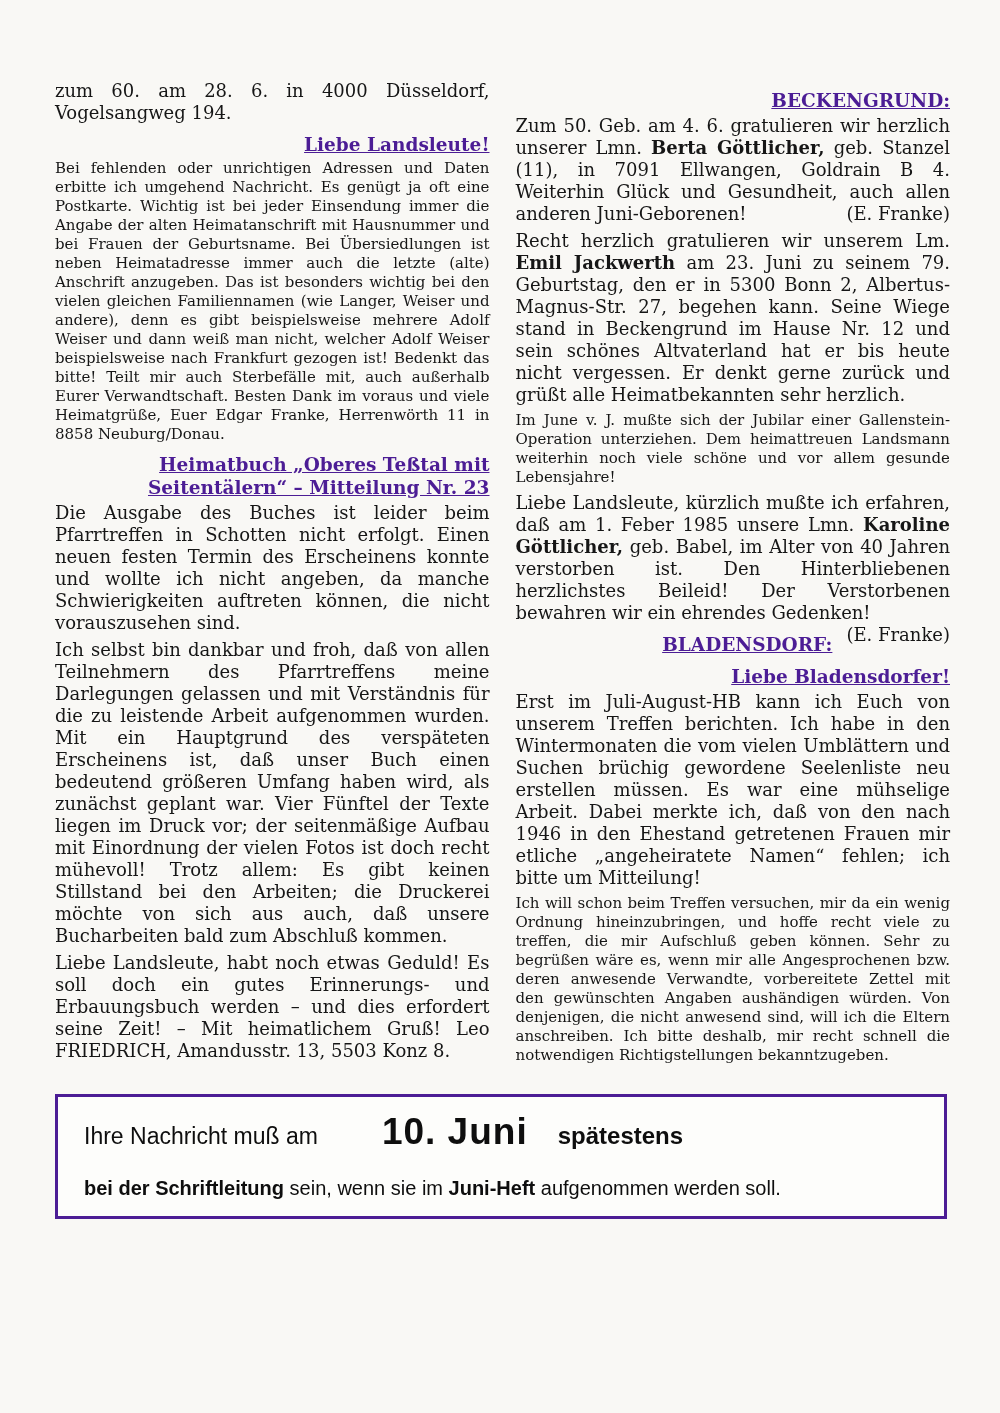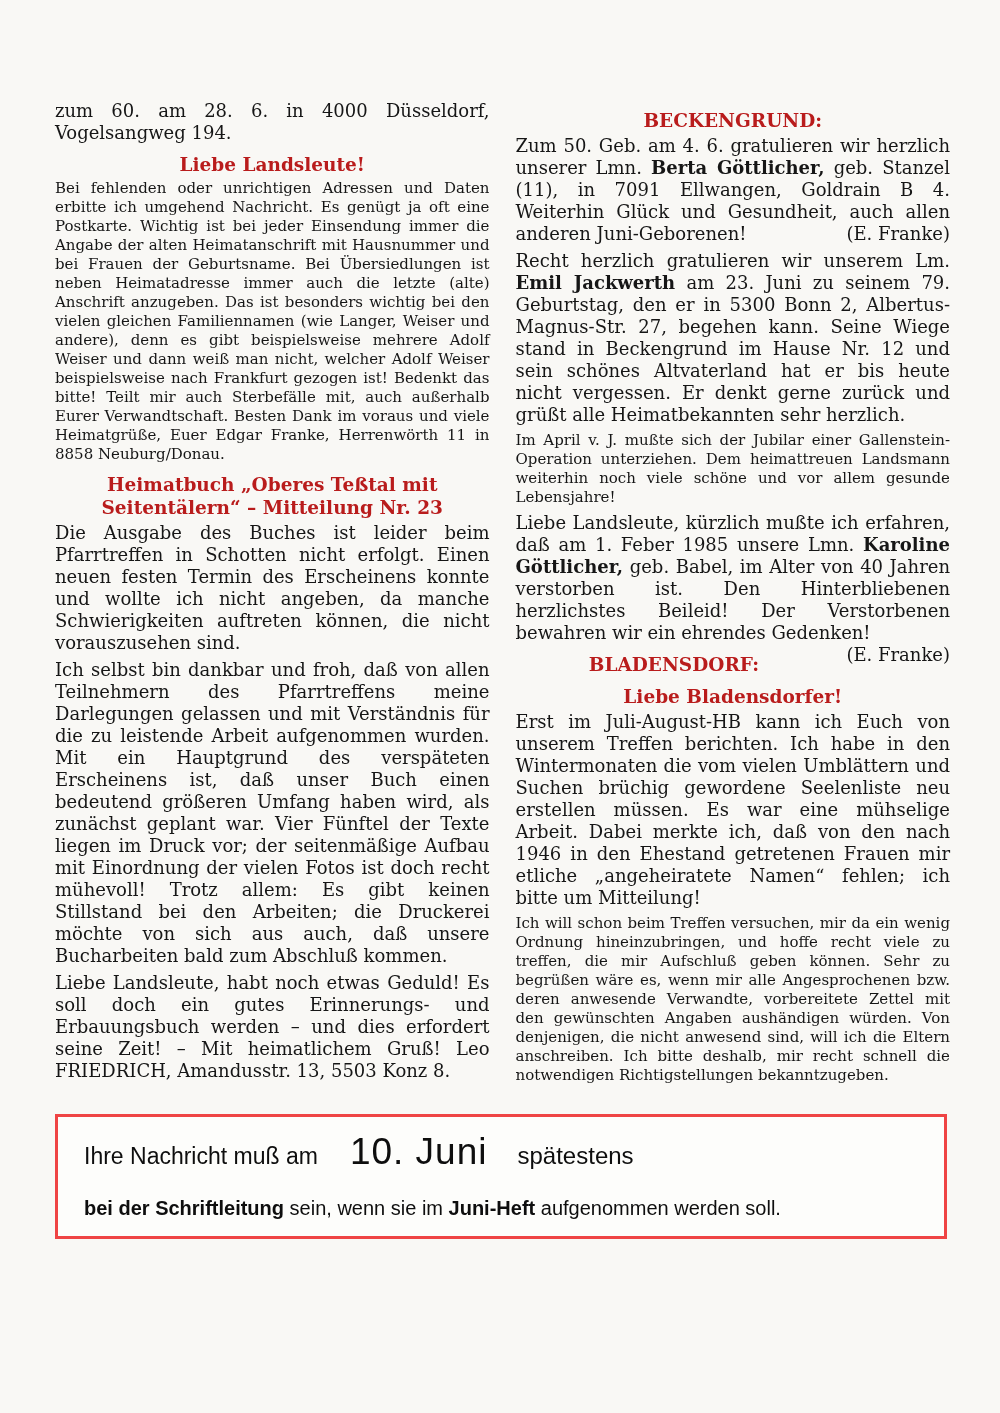--- a/index.html
+++ b/index.html
@@ -2,81 +2,82 @@
 <html lang="de"><head>
 <meta charset="utf-8">
 <style>
   html, body { margin: 0; padding: 0; }
   .page {
     position: relative;
     width: 1000px;
     height: 1413px;
     background: #f9f8f5;
     box-sizing: border-box;
-    padding: 100px 50px 0 55px;
+    padding: 80px 50px 0 55px;
     font-family: "DejaVu Serif", "Liberation Serif", serif;
     color: #161616;
     overflow: hidden;
   }
   .columns { display: flex; gap: 26px; }
   .col {
     flex: 1 1 0;
     min-width: 0;
     text-align: justify;
     hyphens: auto;
     -webkit-hyphens: auto;
   }
   .block { margin: 0 0 5px 0; }
   p.para { font-size: 18px; line-height: 22px; margin: 0 0 5px 0; }
   p.para-small { font-size: 15px; line-height: 19px; margin: 0 0 5px 0; }
   h3.heading {
     font-size: 18.5px;
     line-height: 23px;
     font-weight: bold;
     margin: 9px 0 3px 0;
-    text-align: center;
-    color: #b91c1c;
+    text-align: right;
+    color: #4c1d95;
+    text-decoration: underline;
   }
   .b { font-weight: bold; }
   .sig { float: right; padding-left: 14px; }
   .deadline {
     margin-top: 24px;
     width: 892px;
     box-sizing: border-box;
-    border: 3px solid #ef4444;
+    border: 3px solid #4c1d95;
     background: #fdfdfb;
     padding: 14px 26px 16px 26px;
     font-family: "Liberation Sans", sans-serif;
     color: #0e0e0e;
   }
   .dl1 { display: flex; align-items: baseline; }
   .dl-prefix { font-size: 23px; }
-  .dl-date { font-size: 37px; font-weight: normal; margin-left: 32px; letter-spacing: 1px; }
-  .dl-suffix { font-size: 24px; font-weight: normal; margin-left: 30px; }
+  .dl-date { font-size: 37px; font-weight: bold; margin-left: 64px; letter-spacing: 1px; }
+  .dl-suffix { font-size: 24px; font-weight: bold; margin-left: 30px; }
   .dl2 { font-size: 20px; margin-top: 24px; }
 </style>
 </head>
 <body>
 
 <div class="page">
   <div class="columns">
     <div class="col">
         <p class="block para"><span>zum 60. am 28. 6. in 4000 Düsseldorf, Vogelsangweg 194.</span></p>
         <h3 class="block heading"><span class="b">Liebe Landsleute!</span></h3>
         <p class="block para-small"><span>Bei fehlenden oder unrichtigen Adressen und Daten erbitte ich umgehend Nachricht. Es genügt ja oft eine Postkarte. Wichtig ist bei jeder Einsendung immer die Angabe der alten Heimatanschrift mit Hausnummer und bei Frauen der Geburtsname. Bei Übersiedlungen ist neben Heimatadresse immer auch die letzte (alte) Anschrift anzugeben. Das ist besonders wichtig bei den vielen gleichen Familiennamen (wie Langer, Weiser und andere), denn es gibt beispielsweise mehrere Adolf Weiser und dann weiß man nicht, welcher Adolf Weiser beispielsweise nach Frankfurt gezogen ist! Bedenkt das bitte! Teilt mir auch Sterbefälle mit, auch außerhalb Eurer Verwandtschaft. Besten Dank im voraus und viele Heimatgrüße, Euer Edgar Franke, Herrenwörth 11 in 8858 Neuburg/Donau.</span></p>
         <h3 class="block heading"><span class="b">Heimatbuch „Oberes Teßtal mit Seitentälern“ – Mitteilung Nr. 23</span></h3>
         <p class="block para"><span>Die Ausgabe des Buches ist leider beim Pfarrtreffen in Schotten nicht erfolgt. Einen neuen festen Termin des Erscheinens konnte und wollte ich nicht angeben, da manche Schwierigkeiten auftreten können, die nicht vorauszusehen sind.</span></p>
         <p class="block para"><span>Ich selbst bin dankbar und froh, daß von allen Teilnehmern des Pfarrtreffens meine Darlegungen gelassen und mit Verständnis für die zu leistende Arbeit aufgenommen wurden. Mit ein Hauptgrund des verspäteten Erscheinens ist, daß unser Buch einen bedeutend größeren Umfang haben wird, als zunächst geplant war. Vier Fünftel der Texte liegen im Druck vor; der seitenmäßige Aufbau mit Einordnung der vielen Fotos ist doch recht mühevoll! Trotz allem: Es gibt keinen Stillstand bei den Arbeiten; die Druckerei möchte von sich aus auch, daß unsere Bucharbeiten bald zum Abschluß kommen.</span></p>
         <p class="block para"><span>Liebe Landsleute, habt noch etwas Geduld! Es soll doch ein gutes Erinnerungs- und Erbauungsbuch werden – und dies erfordert seine Zeit! – Mit heimatlichem Gruß! Leo FRIEDRICH, Amandusstr. 13, 5503 Konz 8.</span></p>
       </div>
     <div class="col">
         <h3 class="block heading"><span class="b">BECKENGRUND:</span></h3>
         <p class="block para"><span>Zum 50. Geb. am 4. 6. gratulieren wir herzlich unserer Lmn. </span><span class="b">Berta Göttlicher,</span><span> geb. Stanzel (11), in 7091 Ellwangen, Goldrain B 4. Weiterhin Glück und Gesundheit, auch allen anderen Juni-Geborenen!</span><span class="sig">(E. Franke)</span></p>
         <p class="block para"><span>Recht herzlich gratulieren wir unserem Lm. </span><span class="b">Emil Jackwerth</span><span> am 23. Juni zu seinem 79. Geburtstag, den er in 5300 Bonn 2, Albertus-Magnus-Str. 27, begehen kann. Seine Wiege stand in Beckengrund im Hause Nr. 12 und sein schönes Altvaterland hat er bis heute nicht vergessen. Er denkt gerne zurück und grüßt alle Heimatbekannten sehr herzlich.</span></p>
-        <p class="block para-small"><span>Im April v. J. mußte sich der Jubilar einer Gallenstein-Operation unterziehen. Dem heimattreuen Landsmann weiterhin noch viele schöne und vor allem gesunde Lebensjahre!</span></p>
+        <p class="block para-small"><span>Im June v. J. mußte sich der Jubilar einer Gallenstein-Operation unterziehen. Dem heimattreuen Landsmann weiterhin noch viele schöne und vor allem gesunde Lebensjahre!</span></p>
         <p class="block para"><span>Liebe Landsleute, kürzlich mußte ich erfahren, daß am 1. Feber 1985 unsere Lmn. </span><span class="b">Karoline Göttlicher,</span><span> geb. Babel, im Alter von 40 Jahren verstorben ist. Den Hinterbliebenen herzlichstes Beileid! Der Verstorbenen bewahren wir ein ehrendes Gedenken!</span><span class="sig">(E. Franke)</span></p>
         <h3 class="block heading"><span class="b">BLADENSDORF:</span></h3>
         <h3 class="block heading"><span class="b">Liebe Bladensdorfer!</span></h3>
         <p class="block para"><span>Erst im Juli-August-HB kann ich Euch von unserem Treffen berichten. Ich habe in den Wintermonaten die vom vielen Umblättern und Suchen brüchig gewordene Seelenliste neu erstellen müssen. Es war eine mühselige Arbeit. Dabei merkte ich, daß von den nach 1946 in den Ehestand getretenen Frauen mir etliche „angeheiratete Namen“ fehlen; ich bitte um Mitteilung!</span></p>
         <p class="block para-small"><span>Ich will schon beim Treffen versuchen, mir da ein wenig Ordnung hineinzubringen, und hoffe recht viele zu treffen, die mir Aufschluß geben können. Sehr zu begrüßen wäre es, wenn mir alle Angesprochenen bzw. deren anwesende Verwandte, vorbereitete Zettel mit den gewünschten Angaben aushändigen würden. Von denjenigen, die nicht anwesend sind, will ich die Eltern anschreiben. Ich bitte deshalb, mir recht schnell die notwendigen Richtigstellungen bekanntzugeben.</span></p>
       </div>
   </div>
 
   <div class="deadline">
     <div class="dl1">

